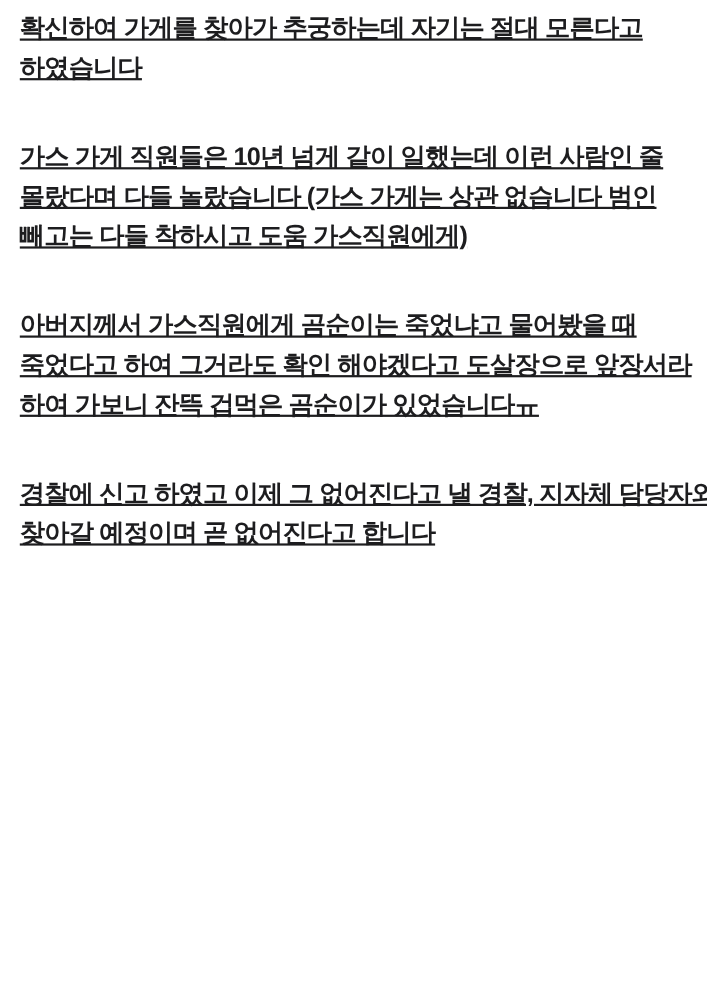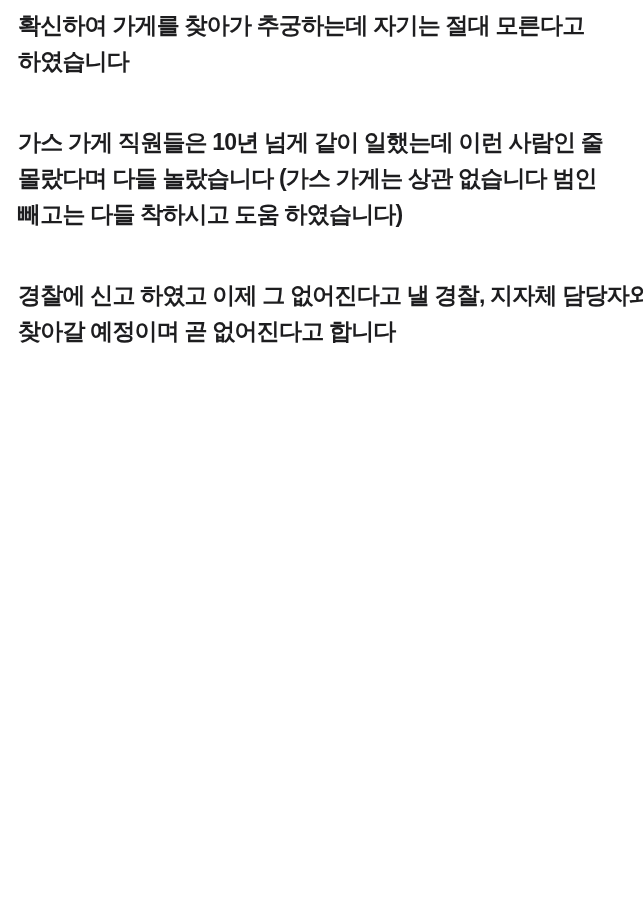--- a/index.html
+++ b/index.html
@@ -18,29 +18,33 @@
   }
   .para {
     font-family: "Liberation Sans", "DejaVu Sans", sans-serif;
     font-weight: 700;
     font-size: 23px;
     line-height: 36px;
     letter-spacing: -0.8px;
     color: #1d1d1f;
     white-space: pre; 
     margin: 0 0 45px 0;
+    text-decoration: underline;
   }
   .para:last-child {
     margin-bottom: 0;
   }
 </style>
 </head>
 <body>
 
 <div class="page">
   <p class="para">확신하여 가게를 찾아가 추궁하는데 자기는 절대 모른다고
 하였습니다</p>
   <p class="para">가스 가게 직원들은 10년 넘게 같이 일했는데 이런 사람인 줄
 몰랐다며 다들 놀랐습니다 (가스 가게는 상관 없습니다 범인
-빼고는 다들 착하시고 도움 하였습니다)</p>
+빼고는 다들 착하시고 도움 가스직원에게)</p>
+  <p class="para">아버지께서 가스직원에게 곰순이는 죽었냐고 물어봤을 때
+죽었다고 하여 그거라도 확인 해야겠다고 도살장으로 앞장서라
+하여 가보니 잔뜩 겁먹은 곰순이가 있었습니다ㅠ</p>
   <p class="para">경찰에 신고 하였고 이제 그 없어진다고 낼 경찰, 지자체 담당자와
 찾아갈 예정이며 곧 없어진다고 합니다</p>
 </div>
 
 </body></html>

